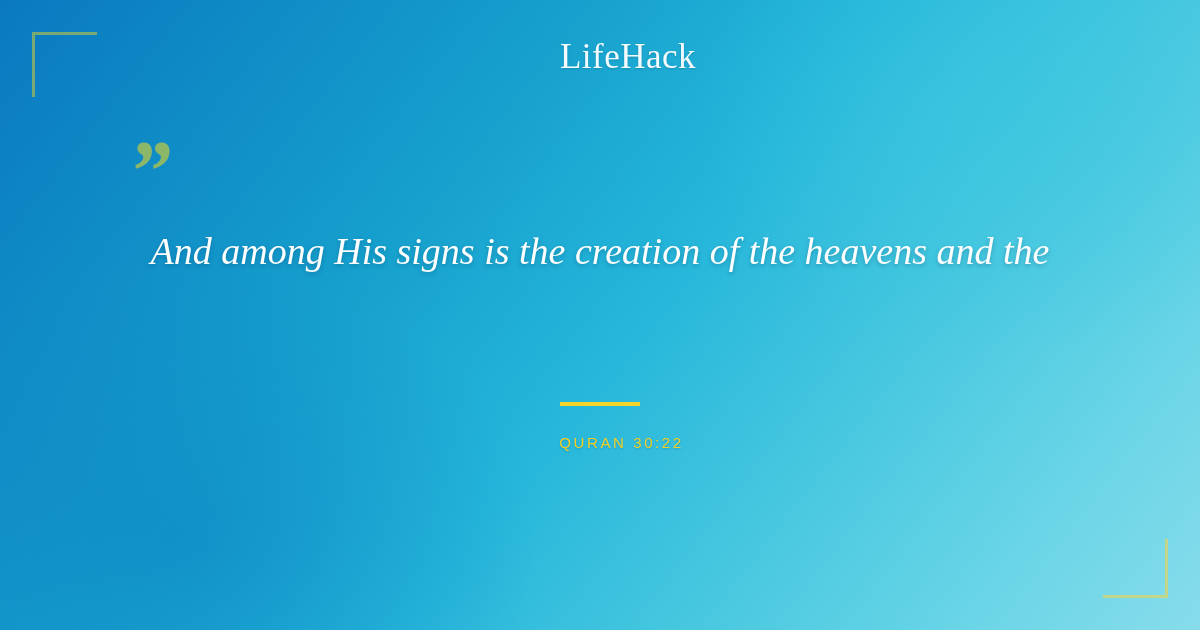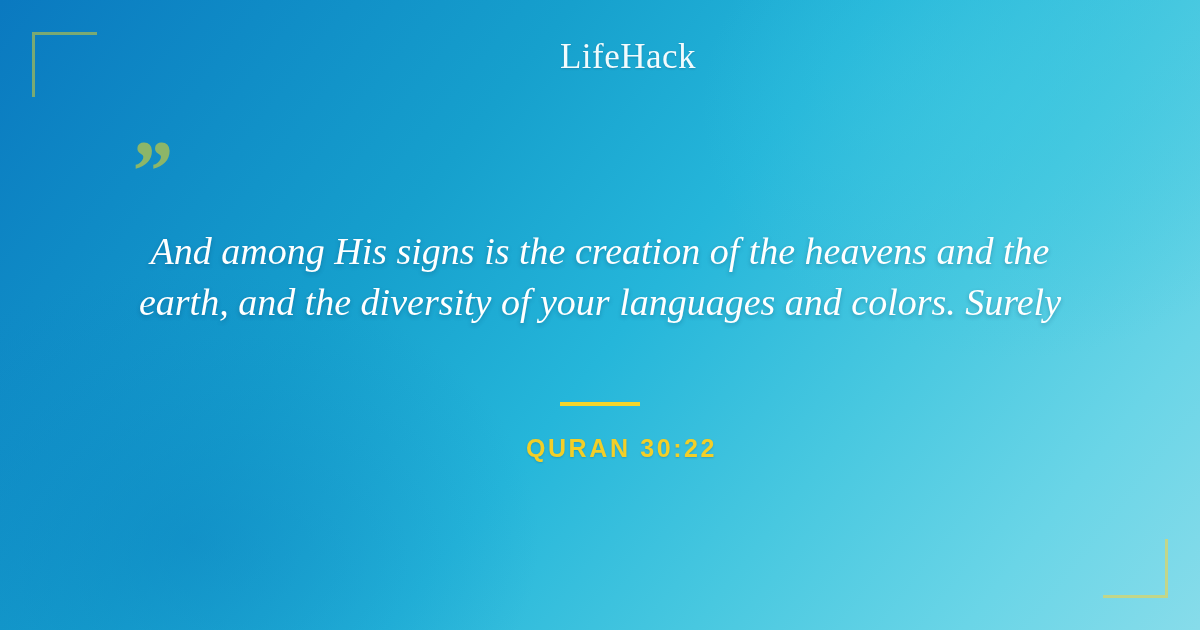--- a/index.html
+++ b/index.html
@@ -130,22 +130,22 @@
   }
   #attribution-rule {
     width: 80px;
     height: 4px;
     margin: 0 auto;
     background: #f5d52a;
   }
   #attribution-source {
     margin-top: 28px;
     font-family: "Liberation Sans", sans-serif;
-    font-size: 25px;
-    font-weight: 700;
+    font-size: 15px;
+    font-weight: 400;
     letter-spacing: 2.6px;
     color: #f3cf27;
     text-shadow: 0 1px 2px rgba(0,60,95,0.22);
     margin-left: 43px;
   }
 </style>
 </head>
 <body>
 
 <div id="card">
@@ -157,21 +157,20 @@
   <div class="bracket" id="bracket-bottom-right"></div>
 
   <div id="brand">
     <span id="brand-wordmark">LifeHack</span>
   </div>
 
   <div id="quote-mark">”</div>
 
   <div id="quote-block">
     <div class="quote-line">And among His signs is the creation of the heavens and the</div>
-    <div class="quote-line">earth, and the diversity of your languages and colors. Surely</div>
   </div>
 
   <div id="attribution">
     <div id="attribution-rule"></div>
     <div id="attribution-source">QURAN 30:22</div>
   </div>
 
 </div>
 
 </body></html>

